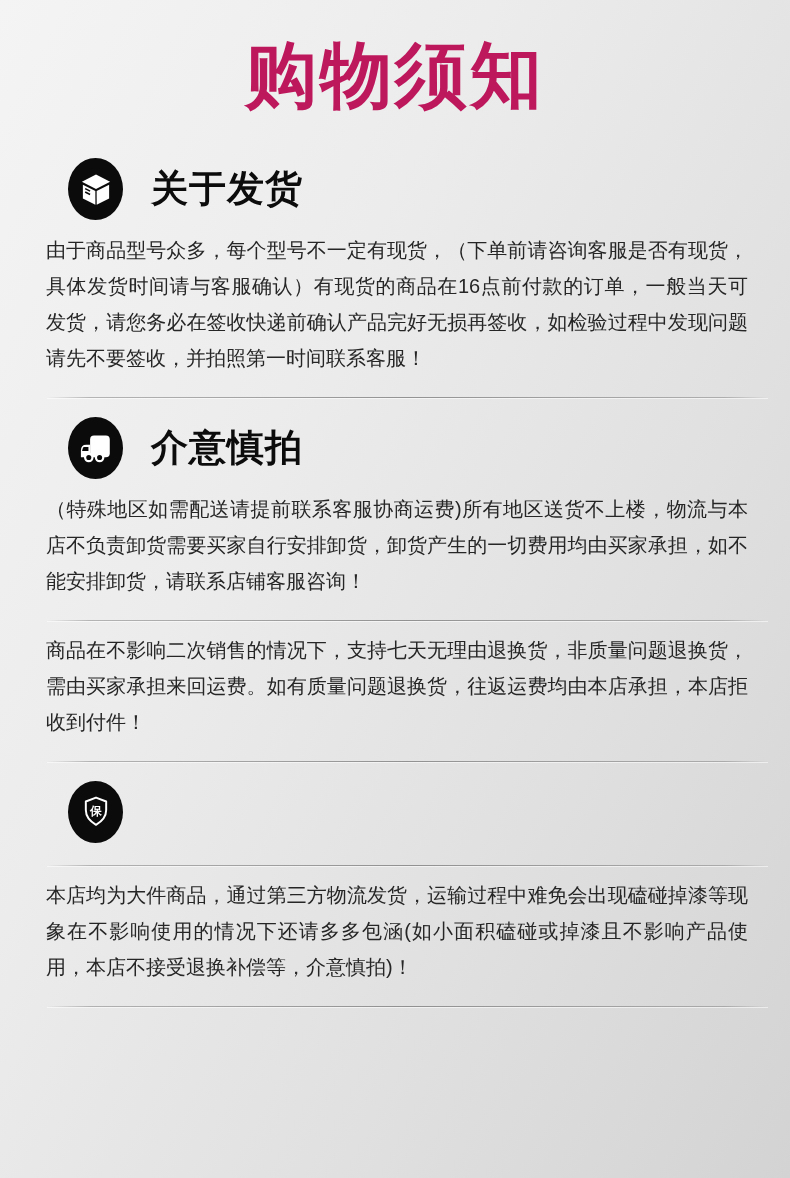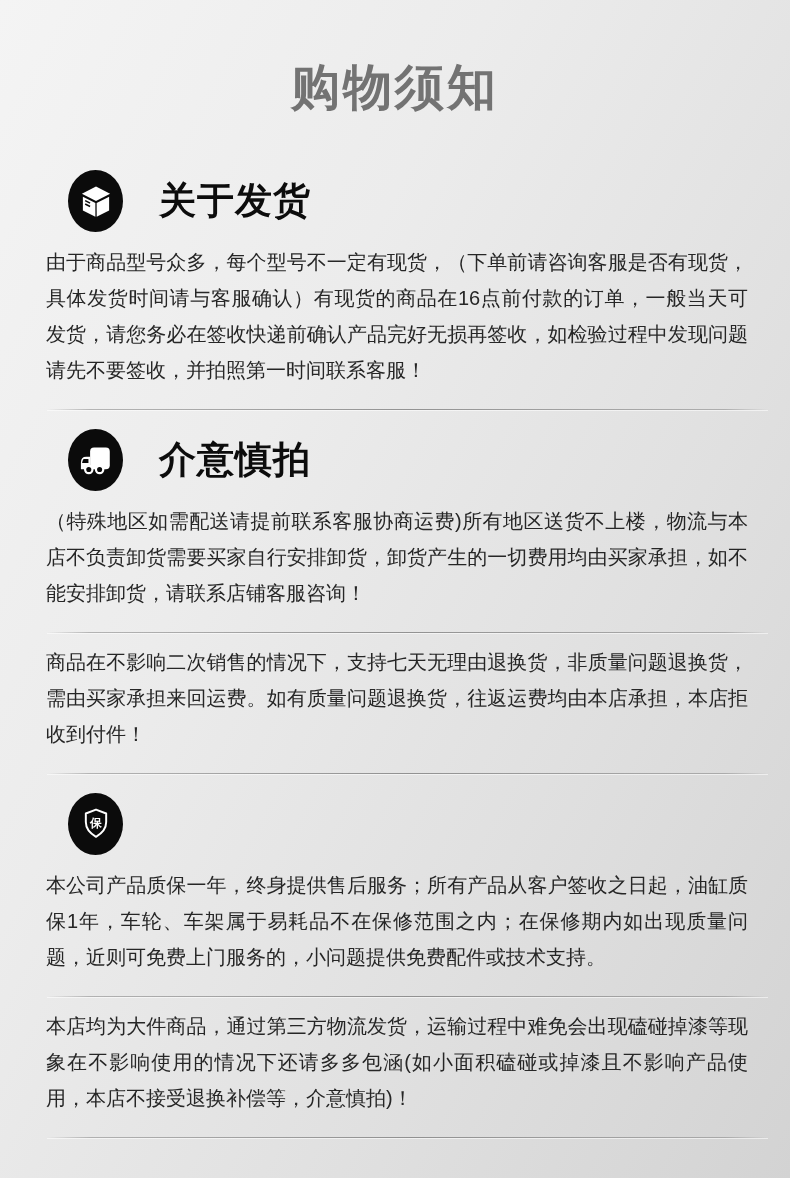--- a/index.html
+++ b/index.html
@@ -5,32 +5,32 @@
   html, body { margin: 0; padding: 0; }
   body {
     width: 790px;
     height: 1178px;
     overflow: hidden;
     background: linear-gradient(118deg, #f4f4f4 0%, #ececec 35%, #e0e0e0 68%, #d3d3d3 100%);
     font-family: "Liberation Sans", "DejaVu Sans", sans-serif;
   }
   .page-title {
     margin: 0;
-    padding-top: 52px;
-    font-size: 49px;
+    padding-top: 40px;
+    font-size: 72px;
     line-height: 70px;
     font-weight: 900;
     text-align: center;
     letter-spacing: 3px;
-    color: #737373;
+    color: #be185d;
   }
   .notice-section .sec-header {
     display: flex;
     align-items: center;
-    gap: 36px;
+    gap: 28px;
     height: 64px;
     margin: 18px 0 0 68px;
   }
   .notice-section:first-of-type .sec-header { margin-top: 47px; }
   .icon-oval {
     width: 55px;
     height: 62px;
     border-radius: 50%;
     background: #0b0b0b;
     display: flex;
@@ -113,20 +113,19 @@
 
 <section class="notice-section">
   <div class="sec-header">
     <div class="icon-oval">
       <svg width="42" height="42" viewBox="0 0 64 64" aria-hidden="true">
         <path d="M32 10 L47.5 16 V29 Q47.5 42.5 32 51.5 Q16.5 42.5 16.5 29 V16 Z" fill="#0b0b0b" stroke="#fff" stroke-width="3" stroke-linejoin="round"></path>
         <text class="badge-glyph" x="32" y="37" font-size="18" font-weight="bold" fill="#fff" text-anchor="middle">保</text>
       </svg>
     </div>
   </div>
-  <p class="sec-body">本公司产品质保一年，终身提供售后服务；所有产品从客户签收之日起，油缸质保1年，车轮、车架属于易耗品不在保修范围之内；在保修期内如出现质量问题，近则可免费上门服务的，小问题提供免费配件或技术支持。</p>
   <div class="divider"></div>
 </section>
 
 <section class="notice-section">
   <p class="sec-body">本店均为大件商品，通过第三方物流发货，运输过程中难免会出现磕碰掉漆等现象在不影响使用的情况下还请多多包涵(如小面积磕碰或掉漆且不影响产品使用，本店不接受退换补偿等，介意慎拍)！</p>
   <div class="divider"></div>
 </section>
 
 </body></html>

